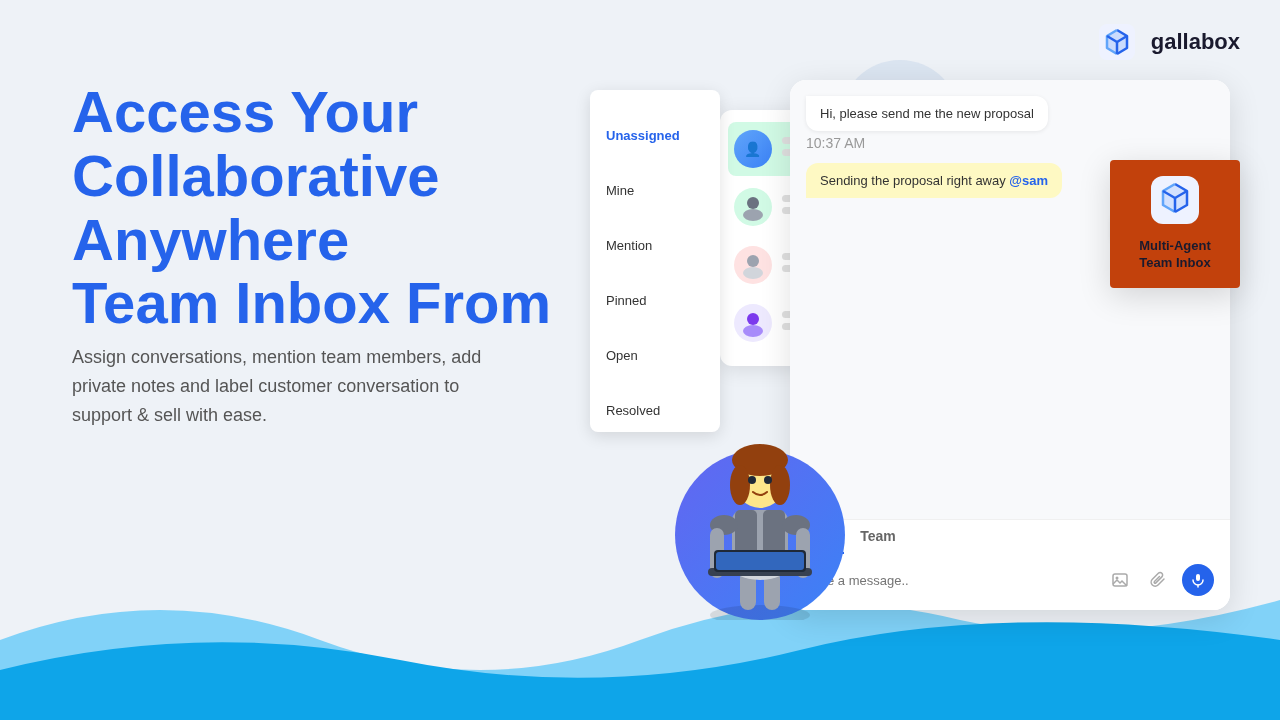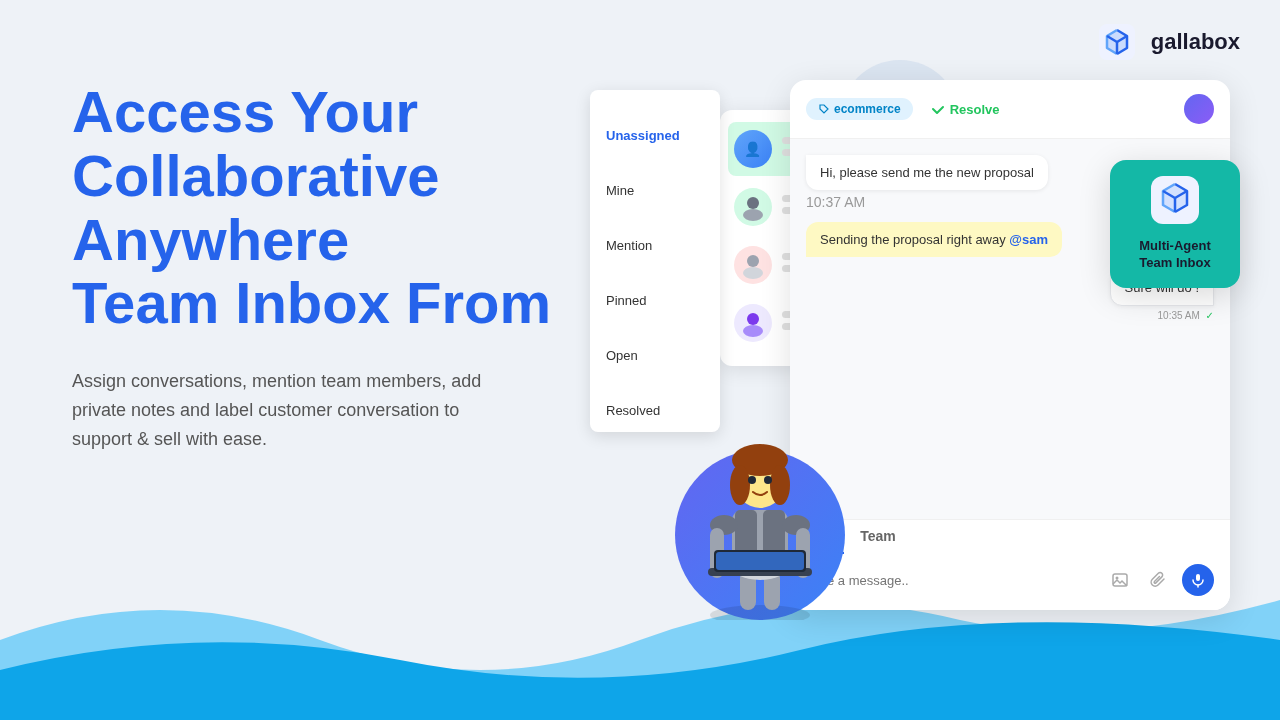--- a/index.html
+++ b/index.html
@@ -50,21 +50,21 @@
       left: 72px;
       top: 80px;
       width: 500px;
       z-index: 5;
     }
     .headline {
       font-size: 58px;
       font-weight: 800;
       color: #2563eb;
       line-height: 1.1;
-      margin-bottom: 32px;
+      margin-bottom: 8px;
     }
     .subtext {
       font-size: 18px;
       color: #555;
       line-height: 1.6;
       max-width: 440px;
     }
 
     
     .right-section {
@@ -326,22 +326,22 @@
       color: white;
       cursor: pointer;
     }
 
     
     .multi-agent-card {
       position: absolute;
       right: 0;
       top: 80px;
       width: 130px;
-      background: #14b8a6;
-      border-radius: 16px;
+      background: #c2410c;
+      border-radius: 4px;
       box-shadow: 0 8px 32px rgba(0,0,0,0.15);
       padding: 16px;
       text-align: center;
       z-index: 10;
     }
     .multi-agent-icon {
       width: 48px;
       height: 48px;
       margin: 0 auto 10px;
     }
@@ -470,35 +470,20 @@
       </div>
       <div class="conv-lines">
         <div class="conv-line long"></div>
         <div class="conv-line short"></div>
       </div>
     </div>
   </div>
 
   <div class="chat-panel">
 
-    <div class="chat-header">
-      <div class="tag-badge">
-        <svg width="12" height="12" viewBox="0 0 12 12">
-            <path d="M2 2h4l4 4-4 4-4-4V2z" fill="none" stroke="#0284c7" stroke-width="1.2"></path>
-          </svg>
-        <span>ecommerce</span>
-      </div>
-      <div class="resolve-btn">
-        <svg width="14" height="14" viewBox="0 0 14 14">
-            <path d="M2 7l4 4 6-6" stroke="#22c55e" stroke-width="2" fill="none" stroke-linecap="round" stroke-linejoin="round"></path>
-          </svg>
-        <span>Resolve</span>
-      </div>
-      <div class="avatar-sm"></div>
-    </div>
 
     <div class="chat-messages">
 
       <div class="msg-received">
         <div class="msg-bubble-received">
           <span>Hi, please send me the new proposal</span>
         </div>
         <div class="msg-time">10:37 AM</div>
       </div>
 

